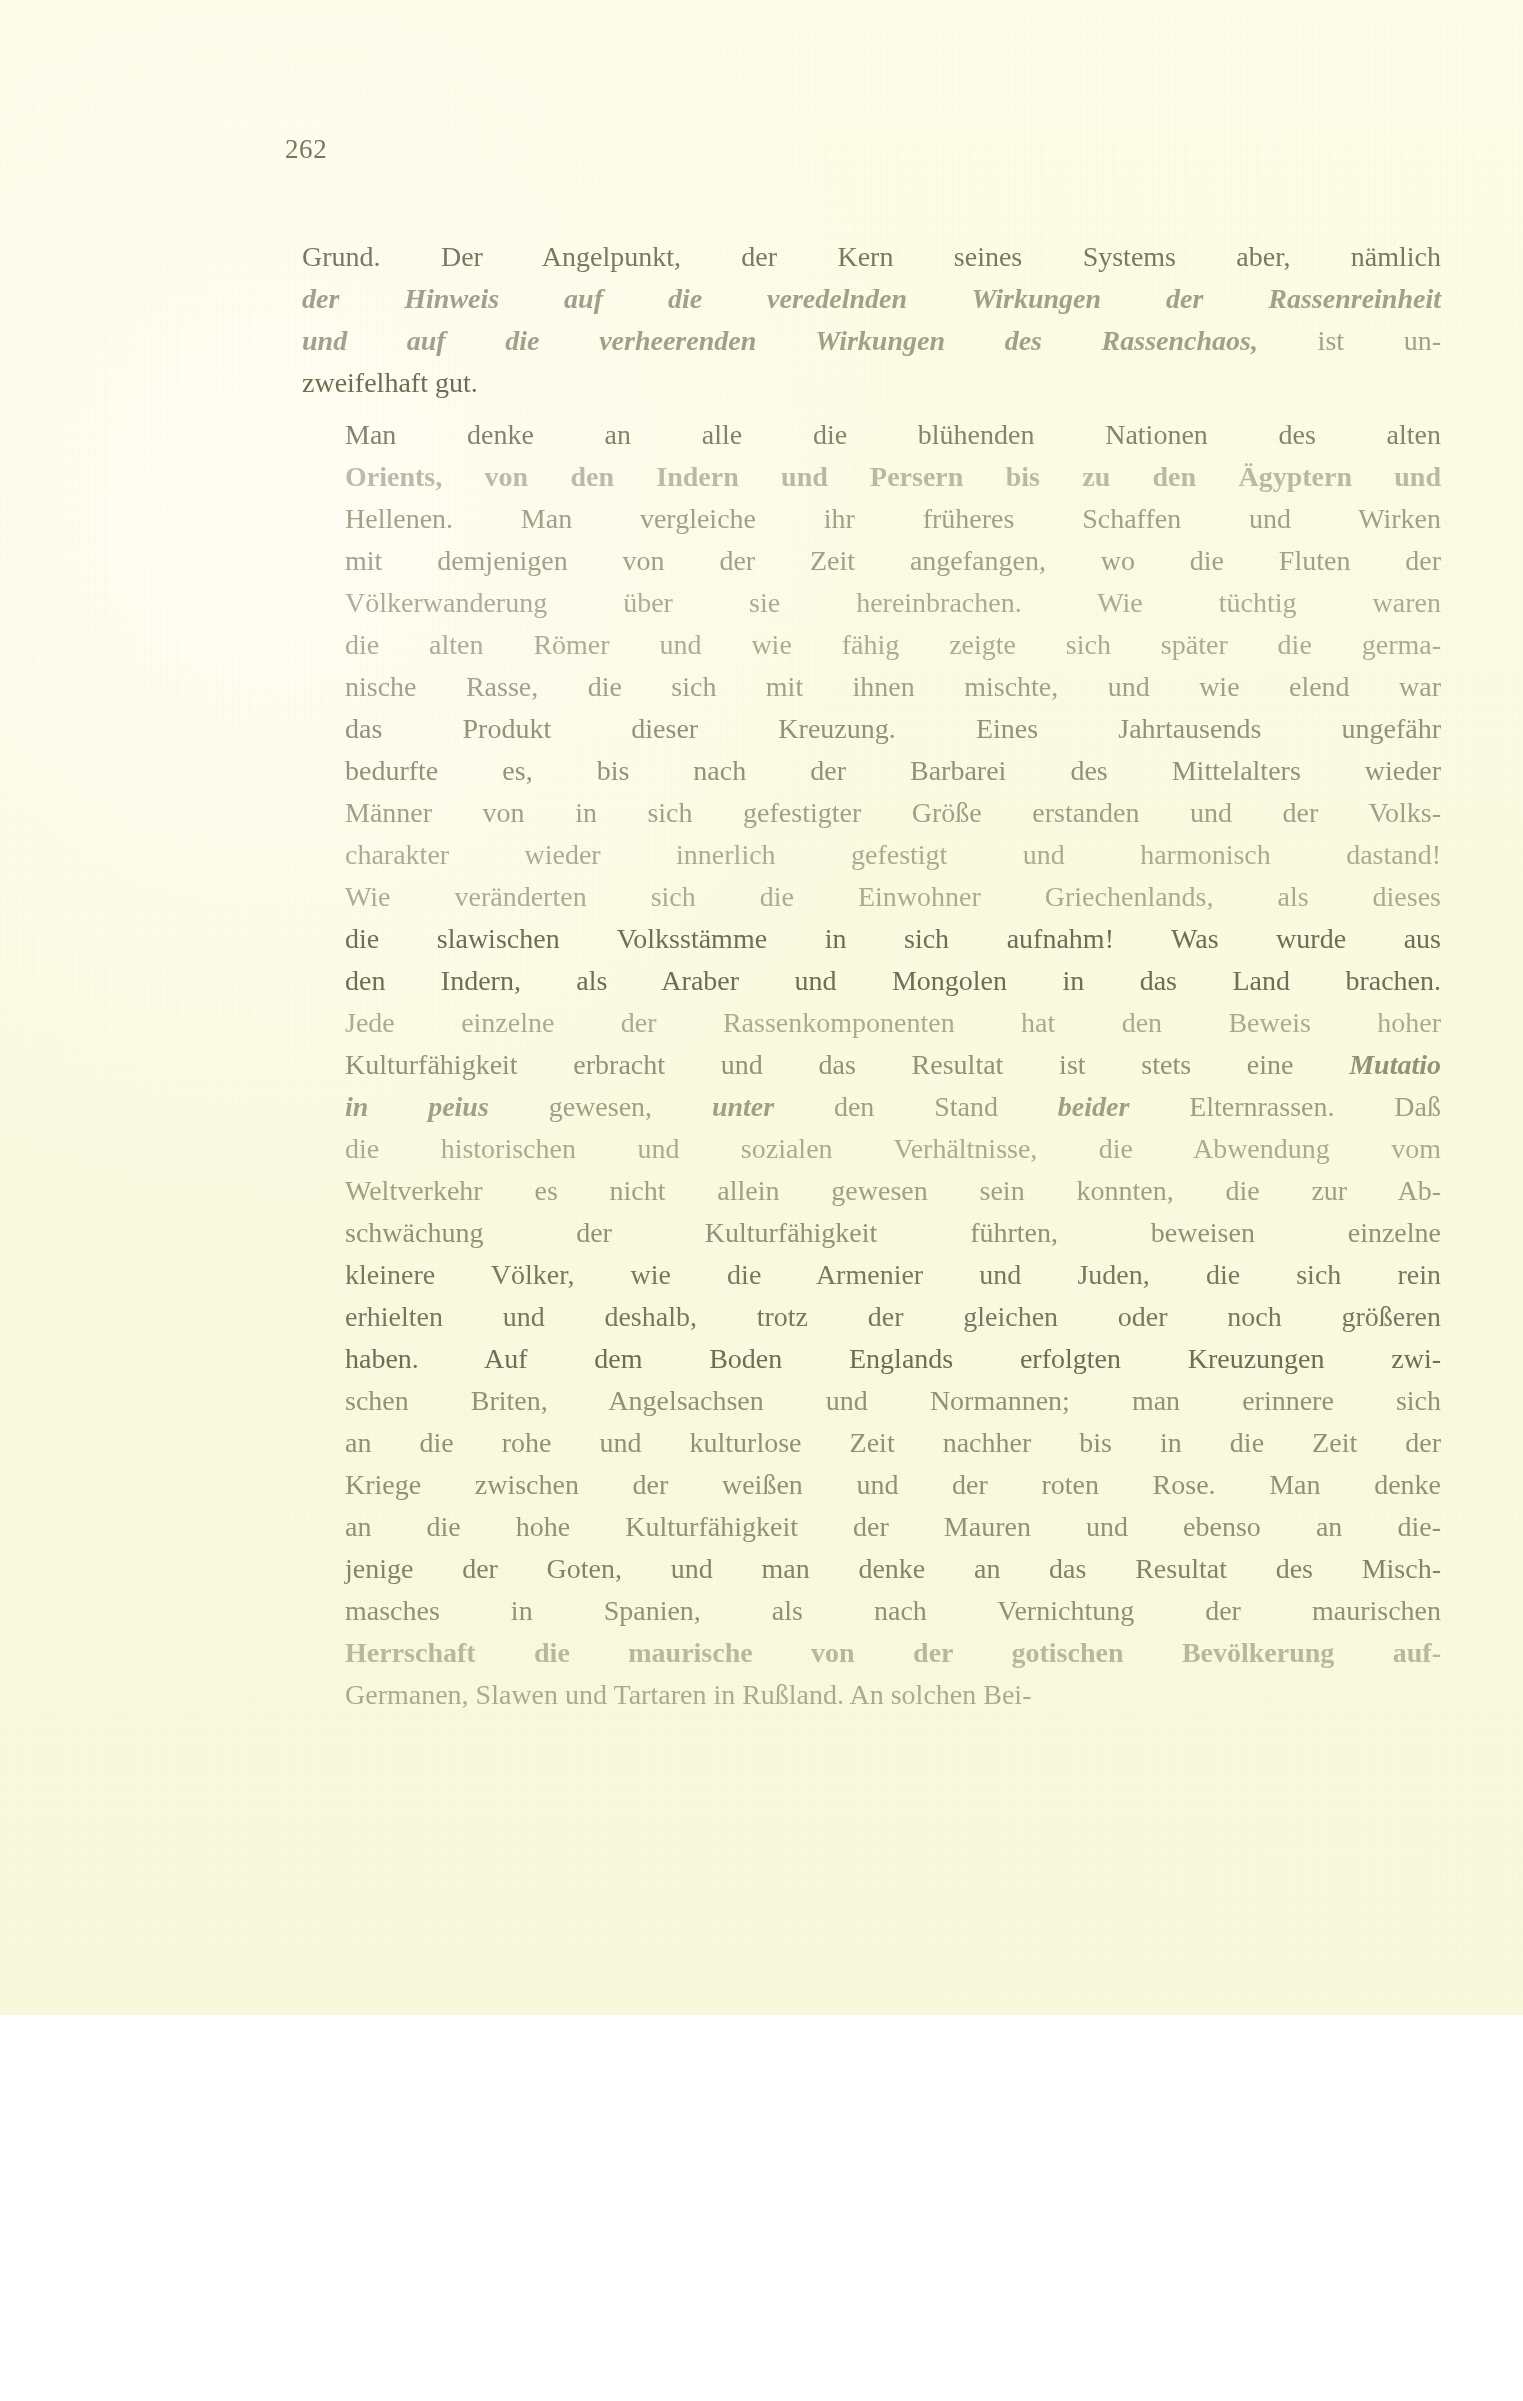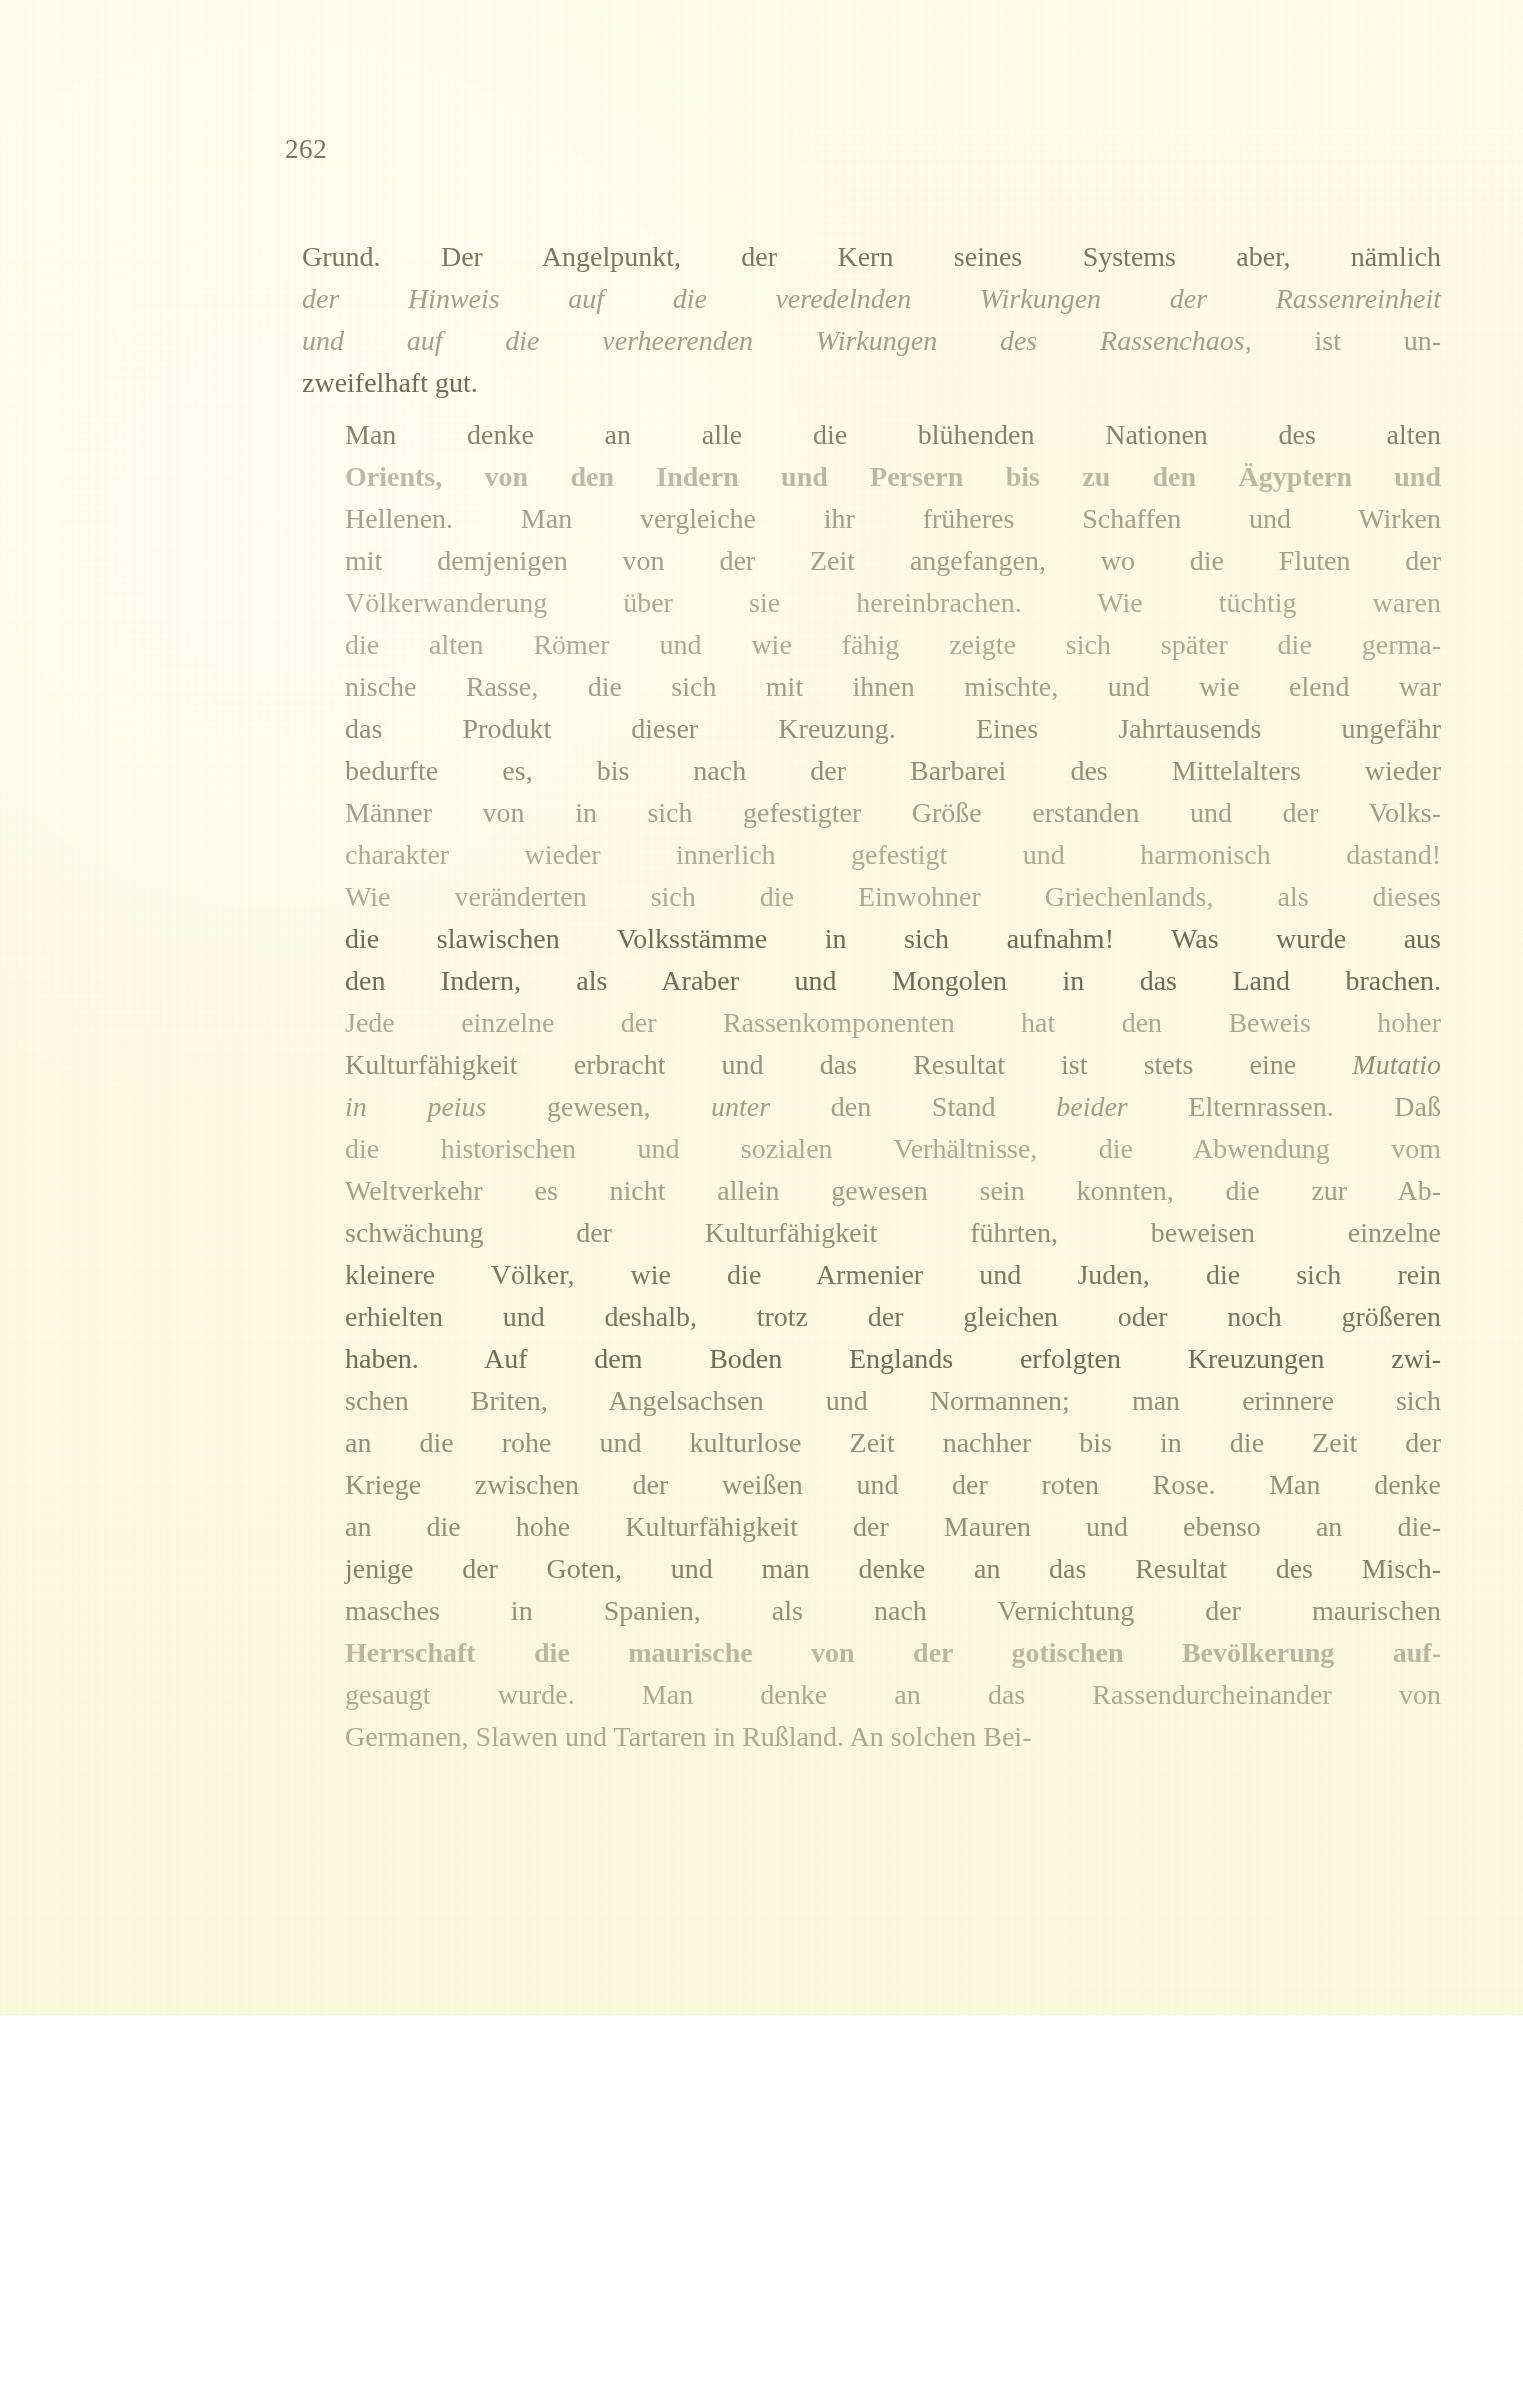--- a/index.html
+++ b/index.html
@@ -78,21 +78,21 @@
 
   
   .o-100 { opacity: 1.00; }
   .o-92  { opacity: 0.92; }
   .o-84  { opacity: 0.84; }
   .o-74  { opacity: 0.74; }
   .o-64  { opacity: 0.64; }
   .o-56  { opacity: 0.56; }
   .o-46  { opacity: 0.46; font-weight: bold; }
 
-  .it { font-style: italic; }
+  .it { font-style: italic; font-weight: bold; }
 
   
   .jline {
     display: block;
     text-align: justify;
     text-align-last: justify;
     white-space: nowrap;
   }
   .jline.last {
     text-align-last: left;
@@ -139,19 +139,18 @@
           <span class="ln jline o-92"><span>kleinere Völker, wie die Armenier und Juden, die sich rein</span></span>
           <span class="ln jline o-92"><span>erhielten und deshalb, trotz der gleichen oder noch größeren</span></span>
           <span class="ln jline o-100"><span>haben. Auf dem Boden Englands erfolgten Kreuzungen zwi-</span></span>
           <span class="ln jline o-74"><span>schen Briten, Angelsachsen und Normannen; man erinnere sich</span></span>
           <span class="ln jline o-74"><span>an die rohe und kulturlose Zeit nachher bis in die Zeit der</span></span>
           <span class="ln jline o-74"><span>Kriege zwischen der weißen und der roten Rose. Man denke</span></span>
           <span class="ln jline o-74"><span>an die hohe Kulturfähigkeit der Mauren und ebenso an die-</span></span>
           <span class="ln jline o-84"><span>jenige der Goten, und man denke an das Resultat des Misch-</span></span>
           <span class="ln jline o-74"><span>masches in Spanien, als nach Vernichtung der maurischen</span></span>
           <span class="ln jline o-46"><span>Herrschaft die maurische von der gotischen Bevölkerung auf-</span></span>
-          <span class="ln jline o-56"><span>gesaugt wurde. Man denke an das Rassendurcheinander von</span></span>
           <span class="ln jline o-56 last"><span>Germanen, Slawen und Tartaren in Rußland. An solchen Bei-</span></span>
         </p>
       </div>
   </div>
 </div>
 
 
 </body></html>

